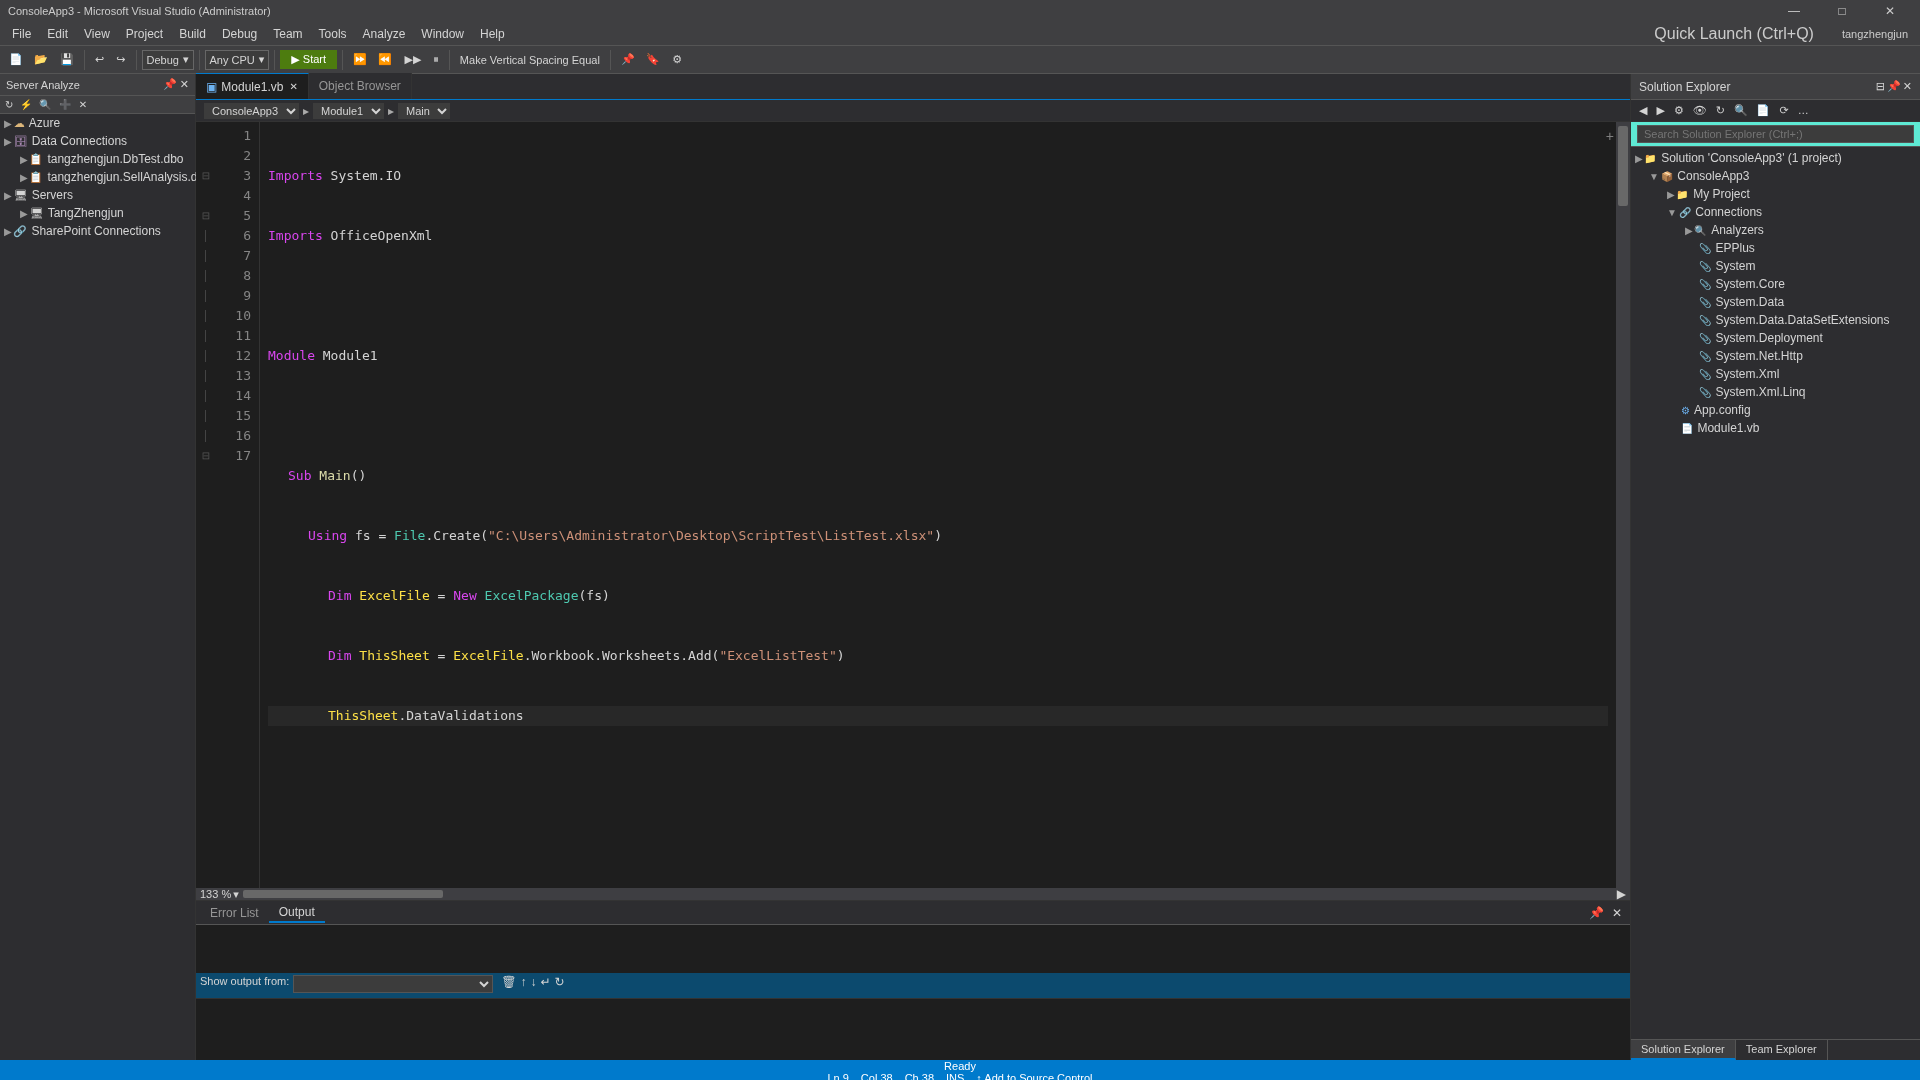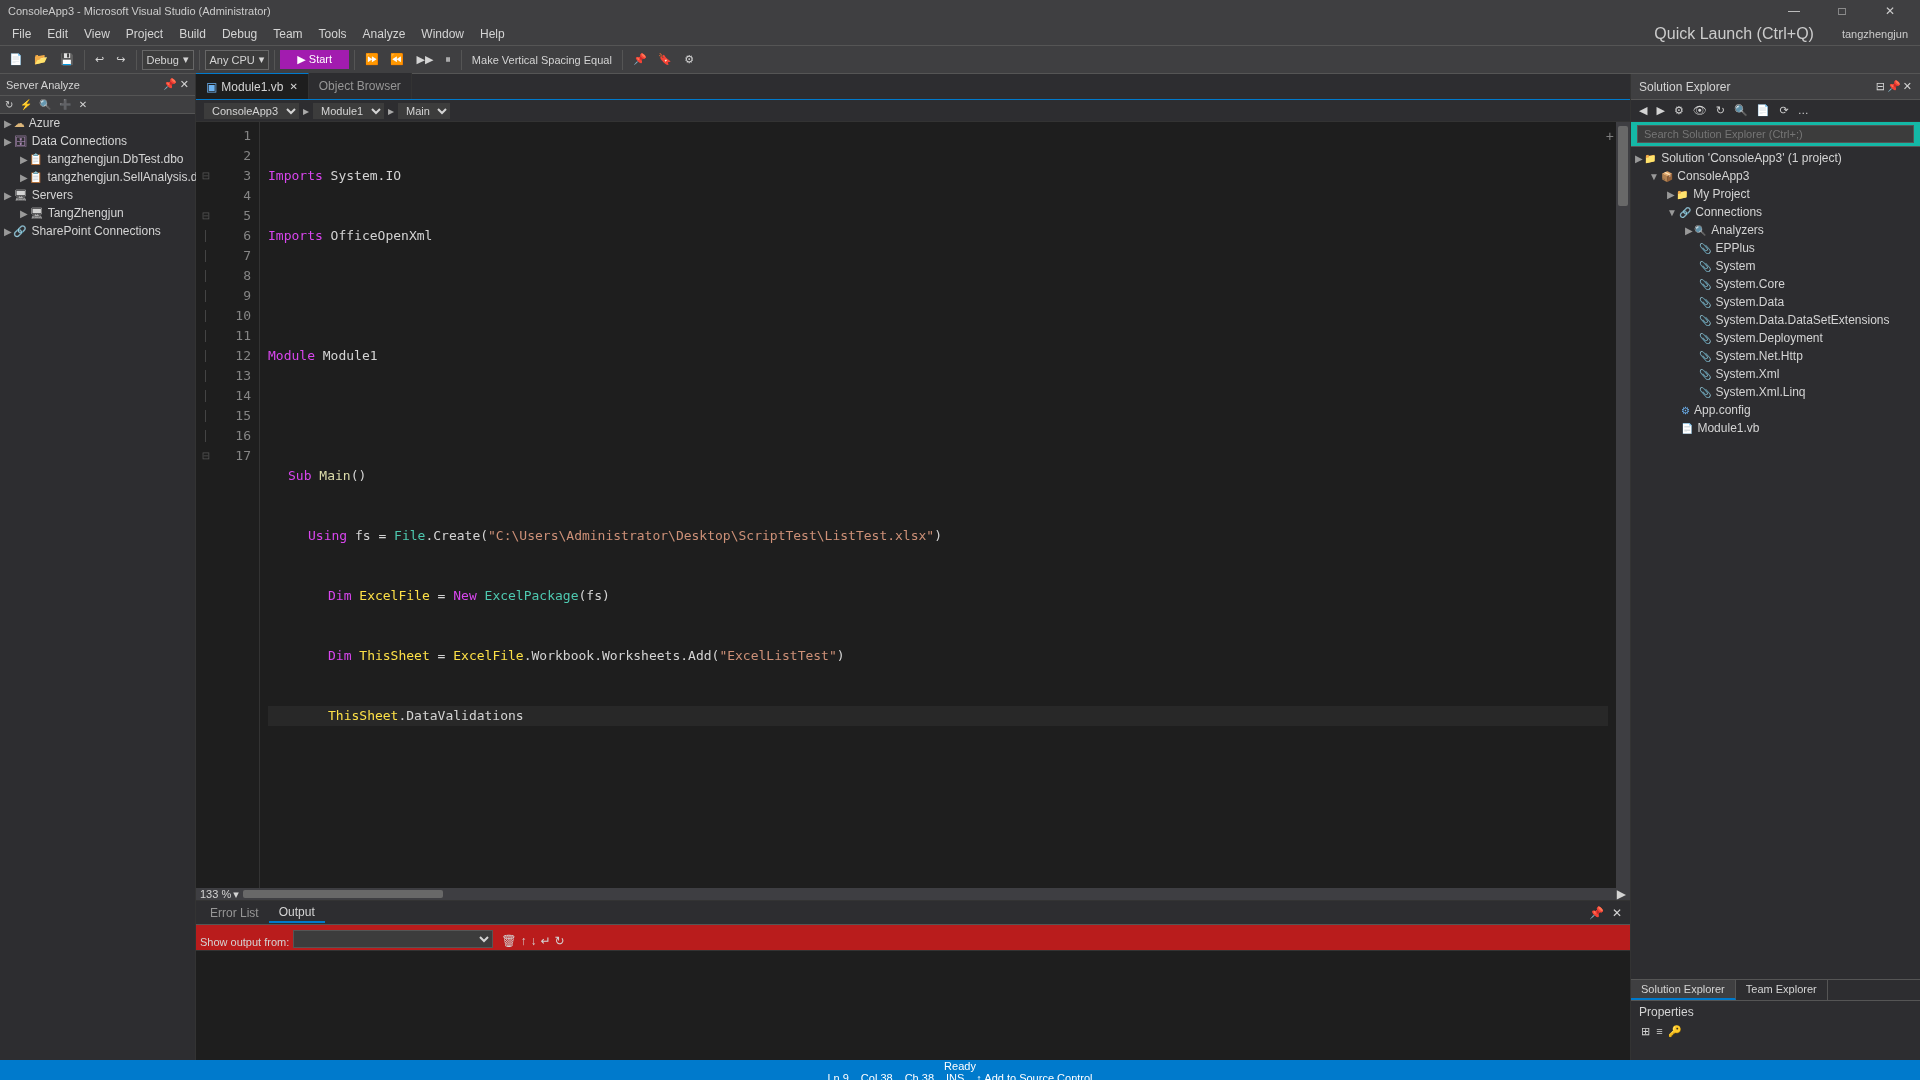--- a/index.html
+++ b/index.html
@@ -284,21 +284,21 @@
       border-bottom: 1px solid #333;
     }
     #sol-explorer-toolbar span {
       font-size: 11px;
       padding: 2px 4px;
       cursor: pointer;
       color: #d4d4d4;
     }
     #sol-explorer-search {
       padding: 3px 6px;
-      background: #14b8a6;
+      background: #5eead4;
       border-bottom: 1px solid #555;
     }
     #sol-explorer-search input {
       background: #3c3c3c;
       border: 1px solid #555;
       color: #d4d4d4;
       padding: 2px 6px;
       font-size: 11px;
       width: 100%;
     }
@@ -369,26 +369,27 @@
     }
     .output-tab {
       padding: 2px 10px;
       font-size: 12px;
       cursor: pointer;
       color: #969696;
     }
     .output-tab.active { color: #d4d4d4; border-bottom: 2px solid #007acc; }
     #output-toolbar {
       display: flex;
-      align-items: flex-end;
+      align-items: flex-start;
       padding: 2px 4px;
-      background: #b91c1c;
+      background: #0c4a6e;
       border-bottom: 1px solid #333;
       gap: 4px;
       height: 26px;
+      margin-top: 48px;
     }
     #output-toolbar select {
       background: #3c3c3c;
       border: 1px solid #555;
       color: #d4d4d4;
       font-size: 11px;
       padding: 1px 4px;
       width: 200px;
     }
     #output-content {
@@ -483,21 +484,21 @@
   <div class="toolbar-dropdown">
     <span>Debug</span>
     <span style="margin-left:4px">▾</span>
   </div>
   <div class="separator"></div>
   <div class="toolbar-dropdown">
     <span>Any CPU</span>
     <span style="margin-left:4px">▾</span>
   </div>
   <div class="separator"></div>
-  <span class="toolbar-btn" style="background:#a21caf;color:white;padding:2px 16px;">▶ Start</span>
+  <span class="toolbar-btn" style="background:#4d7c0f;color:white;padding:2px 10px;">▶ Start</span>
   <div class="separator"></div>
   <span class="toolbar-btn">⏩</span>
   <span class="toolbar-btn">⏪</span>
   <span class="toolbar-btn">▶▶</span>
   <span class="toolbar-btn">⏸</span>
   <div class="separator"></div>
   <span class="toolbar-btn">Make Vertical Spacing Equal</span>
   <div class="separator"></div>
   <span class="toolbar-btn">📌</span>
   <span class="toolbar-btn">🔖</span>
@@ -801,28 +802,20 @@
         <span class="sol-icon icon-file" style="margin-left:14px">📄</span>
         <span>Module1.vb</span>
       </div>
     </div>
 
     <div id="sol-bottom-tabs">
       <span class="sol-bottom-tab active">Solution Explorer</span>
       <span class="sol-bottom-tab">Team Explorer</span>
     </div>
 
-    <div id="properties-panel">
-      <div id="properties-header">Properties</div>
-      <div id="properties-toolbar">
-        <span>⊞</span>
-        <span>≡</span>
-        <span>🔑</span>
-      </div>
-    </div>
   </div>
 
 </div>
 
 <div id="status-bar">
   <div class="status-left">
     <span>Ready</span>
   </div>
   <div class="status-right">
     <span>Ln 9</span>

